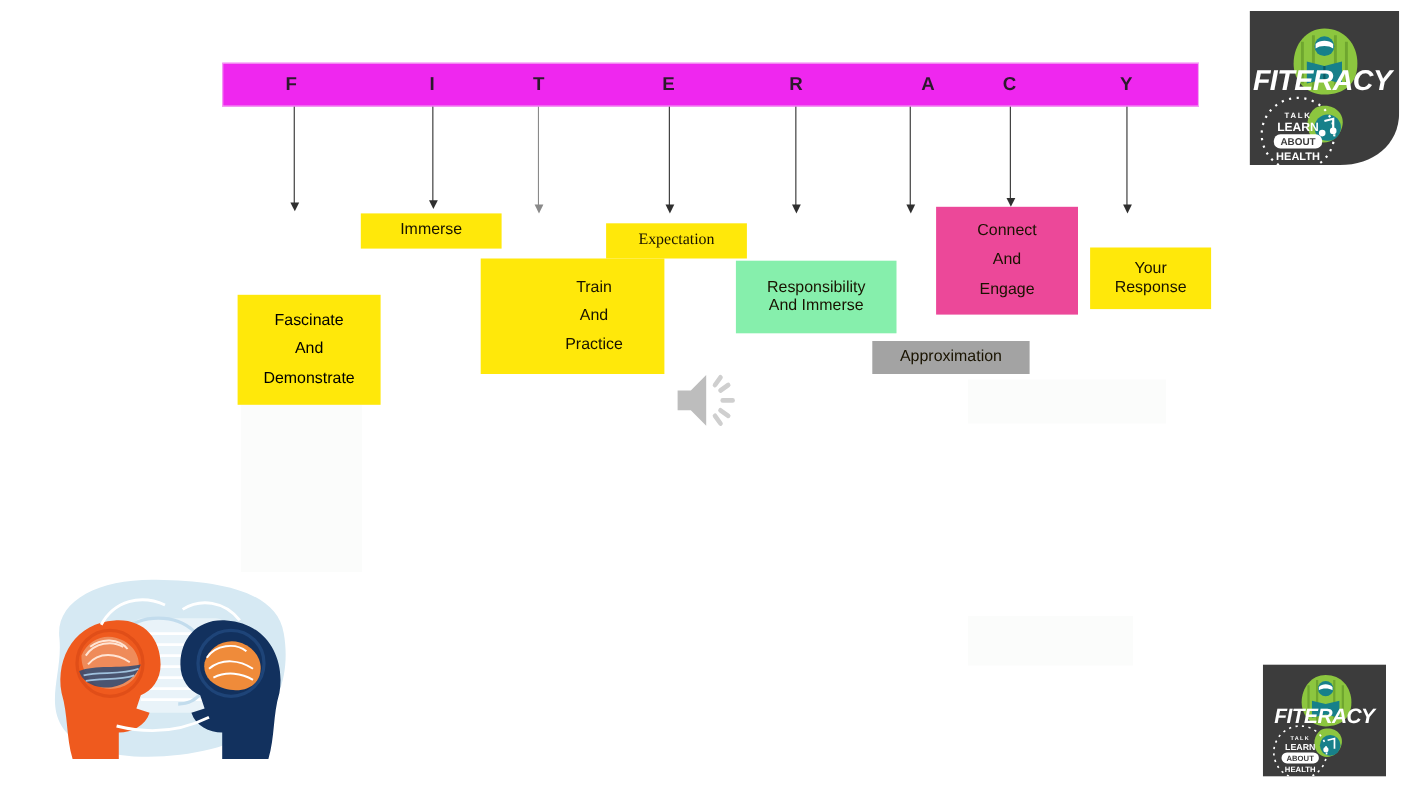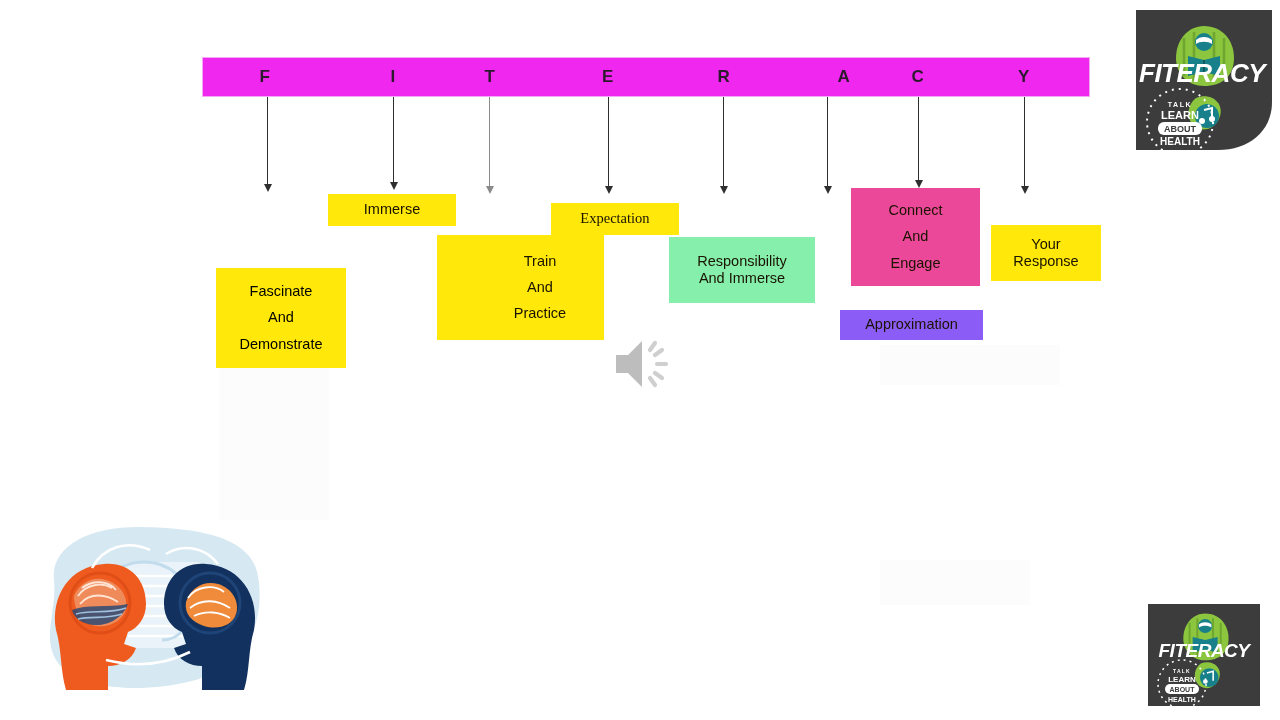--- a/index.html
+++ b/index.html
@@ -184,21 +184,21 @@
         <span class="line">And</span>
         <span class="line">Practice</span>
       </div>
       <div class="ybox one" style="left: 551px; top: 203px; width: 128px; height: 32px; background: rgb(255, 232, 10); color: rgb(25, 19, 0); font-family: Liberation Serif, serif;">
         <span class="line">Expectation</span>
       </div>
       <div class="ybox two" style="left: 669px; top: 237px; width: 146px; height: 66px; background: #86efac; color: rgb(25, 19, 0);">
         <span class="line">Responsibility</span>
         <span class="line">And Immerse</span>
       </div>
-      <div class="ybox one" style="left: 793px; top: 310px; width: 143px; height: 30px; background: #8b5cf6; color: rgb(25, 19, 0); margin-left: 47px;">
+      <div class="ybox one" style="left: 793px; top: 310px; width: 143px; height: 30px; background: #a3a3a3; color: rgb(25, 19, 0);">
         <span class="line">Approximation</span>
       </div>
       <div class="ybox three" style="left: 851px; top: 188px; width: 129px; height: 98px; background: #ec4899; color: rgb(25, 19, 0);">
         <span class="line">Connect</span>
         <span class="line">And</span>
         <span class="line">Engage</span>
       </div>
       <div class="ybox two" style="left: 991px; top: 225px; width: 110px; height: 56px; background: rgb(255, 232, 10); color: rgb(25, 19, 0);">
         <span class="line">Your</span>
         <span class="line">Response</span>

